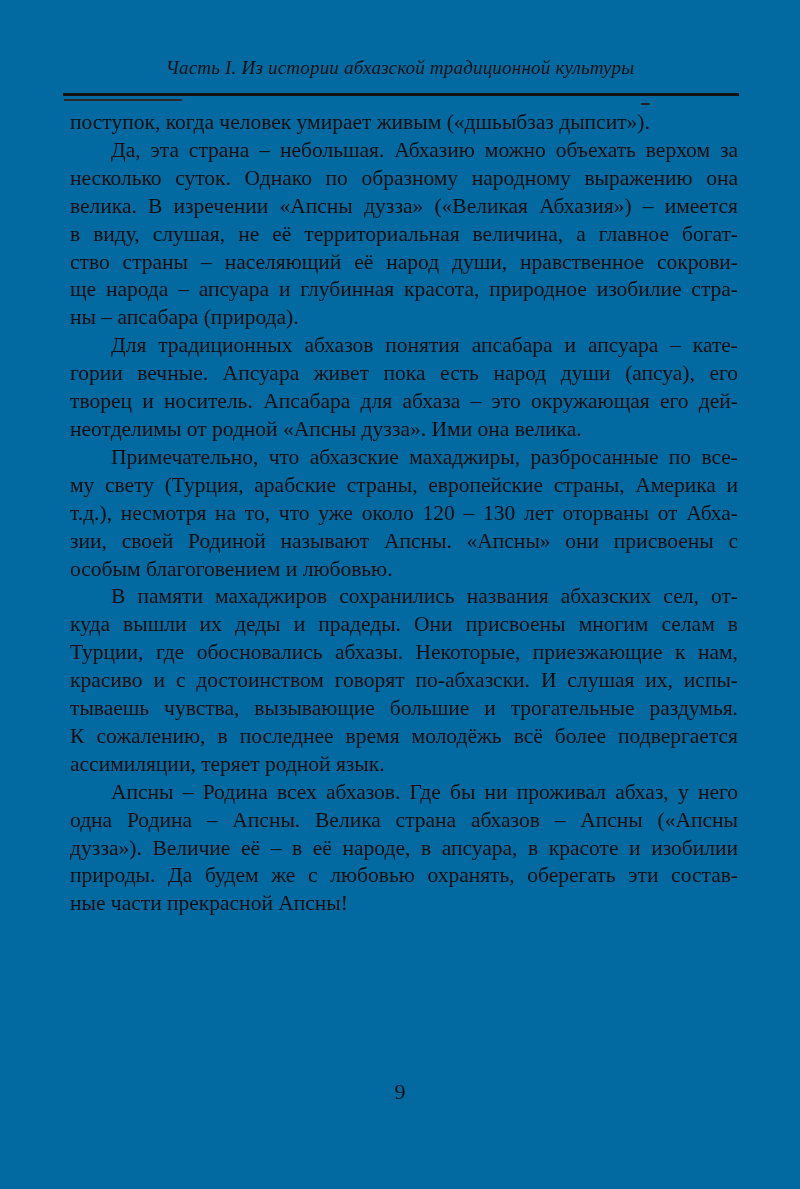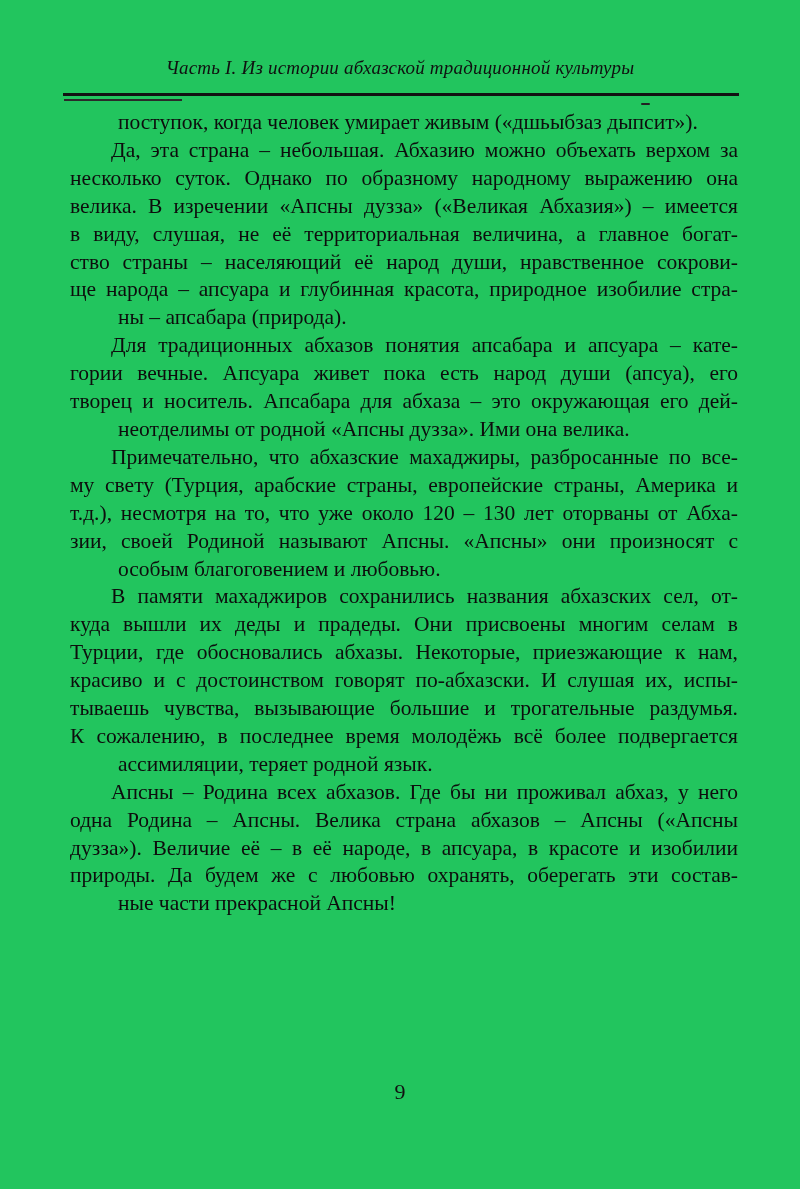--- a/index.html
+++ b/index.html
@@ -4,21 +4,21 @@
 <style>
   html, body {
     margin: 0;
     padding: 0;
     background: #ffffff;
   }
   .page {
     position: relative;
     width: 800px;
     height: 1189px;
-    background: #22c55e;
+    background: #0369a1;
     font-family: "Liberation Serif", "DejaVu Serif", serif;
     color: #0d0d0d;
     overflow: hidden;
   }
   .running-head {
     position: absolute;
     top: 57px;
     left: 0;
     width: 100%;
     text-align: center;
@@ -65,21 +65,20 @@
     padding: 0;
   }
   .line {
     text-align: justify;
     text-align-last: justify;
     white-space: nowrap;
   }
   .line.last {
     text-align-last: left;
     white-space: normal;
-    margin-left: 48px;
   }
   .line.indent {
     text-indent: 41px;
   }
   .page-number {
     position: absolute;
     top: 1079px;
     left: 0;
     width: 100%;
     text-align: center;
@@ -116,21 +115,21 @@
       <div class="paragraph">
         <div class="line indent">Для традиционных абхазов понятия апсабара и апсуара – кате-</div>
         <div class="line">гории вечные. Апсуара живет пока есть народ души (апсуа), его</div>
         <div class="line">творец и носитель. Апсабара для абхаза – это окружающая его дей-</div>
         <div class="line last">неотделимы от родной «Апсны дузза». Ими она велика.</div>
       </div>
       <div class="paragraph">
         <div class="line indent">Примечательно, что абхазские махаджиры, разбросанные по все-</div>
         <div class="line">му свету (Турция, арабские страны, европейские страны, Америка и</div>
         <div class="line">т.д.), несмотря на то, что уже около 120 – 130 лет оторваны от Абха-</div>
-        <div class="line">зии, своей Родиной называют Апсны. «Апсны» они произносят с</div>
+        <div class="line">зии, своей Родиной называют Апсны. «Апсны» они присвоены с</div>
         <div class="line last">особым благоговением и любовью.</div>
       </div>
       <div class="paragraph">
         <div class="line indent">В памяти махаджиров сохранились названия абхазских сел, от-</div>
         <div class="line">куда вышли их деды и прадеды. Они присвоены многим селам в</div>
         <div class="line">Турции, где обосновались абхазы. Некоторые, приезжающие к нам,</div>
         <div class="line">красиво и с достоинством говорят по-абхазски. И слушая их, испы-</div>
         <div class="line">тываешь чувства, вызывающие большие и трогательные раздумья.</div>
         <div class="line">К сожалению, в последнее время молодёжь всё более подвергается</div>
         <div class="line last">ассимиляции, теряет родной язык.</div>

